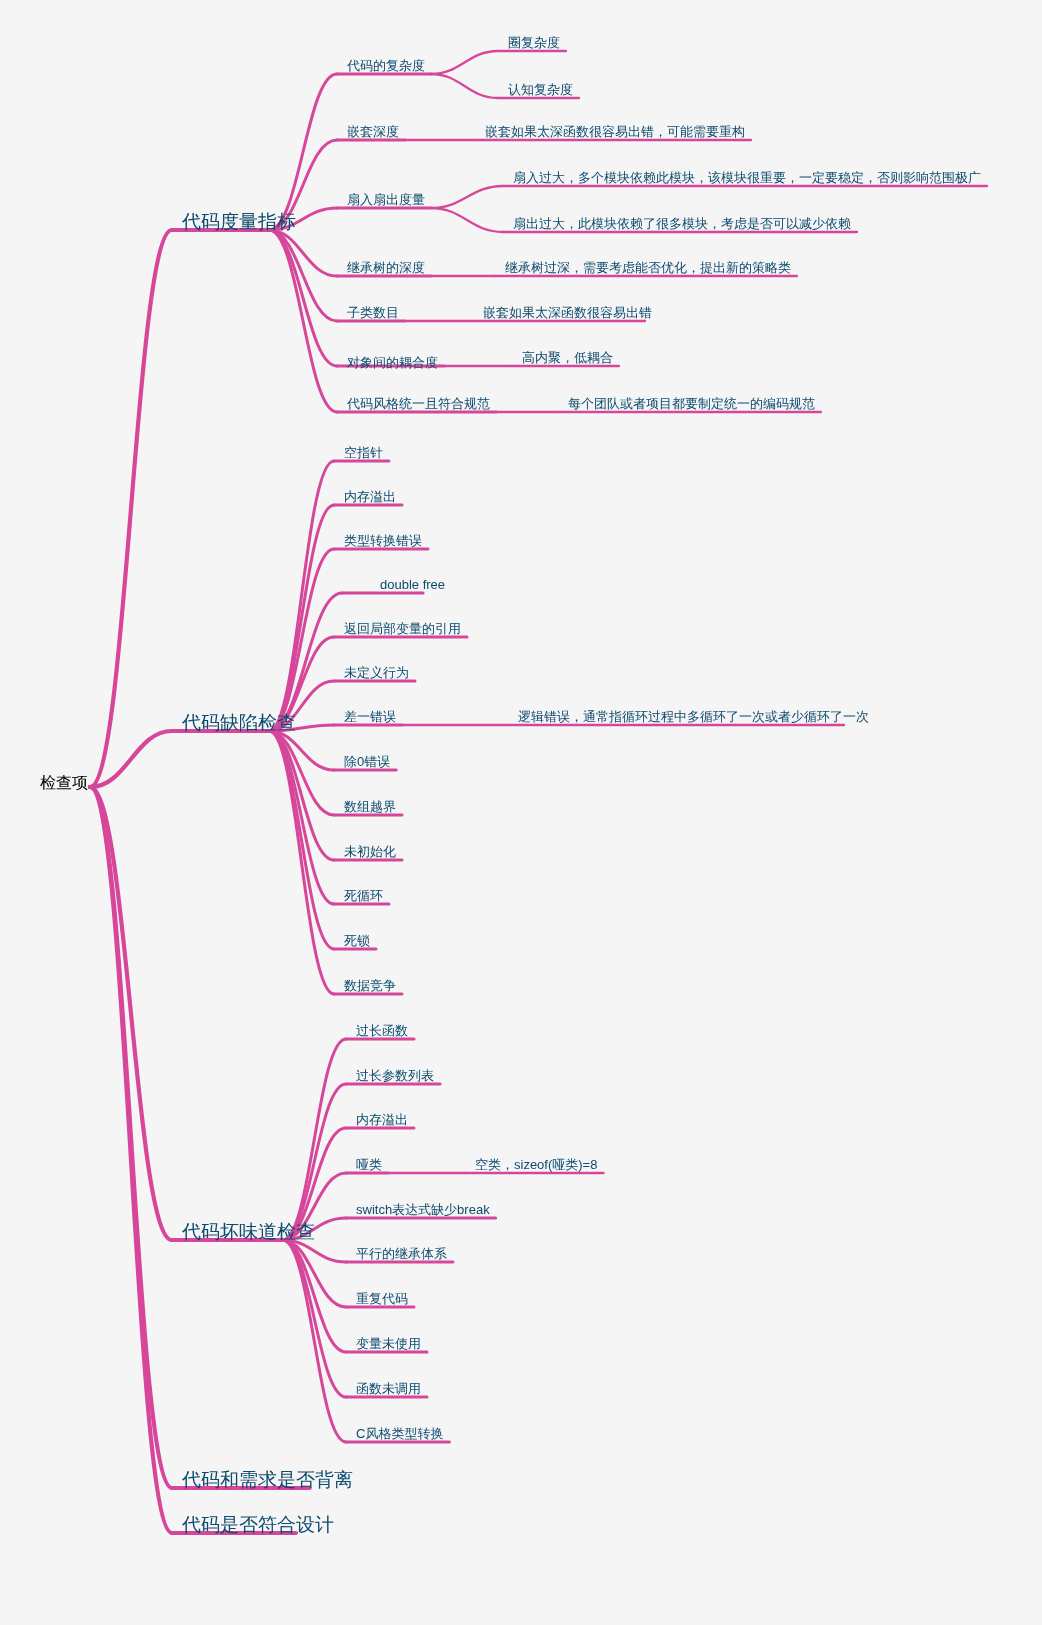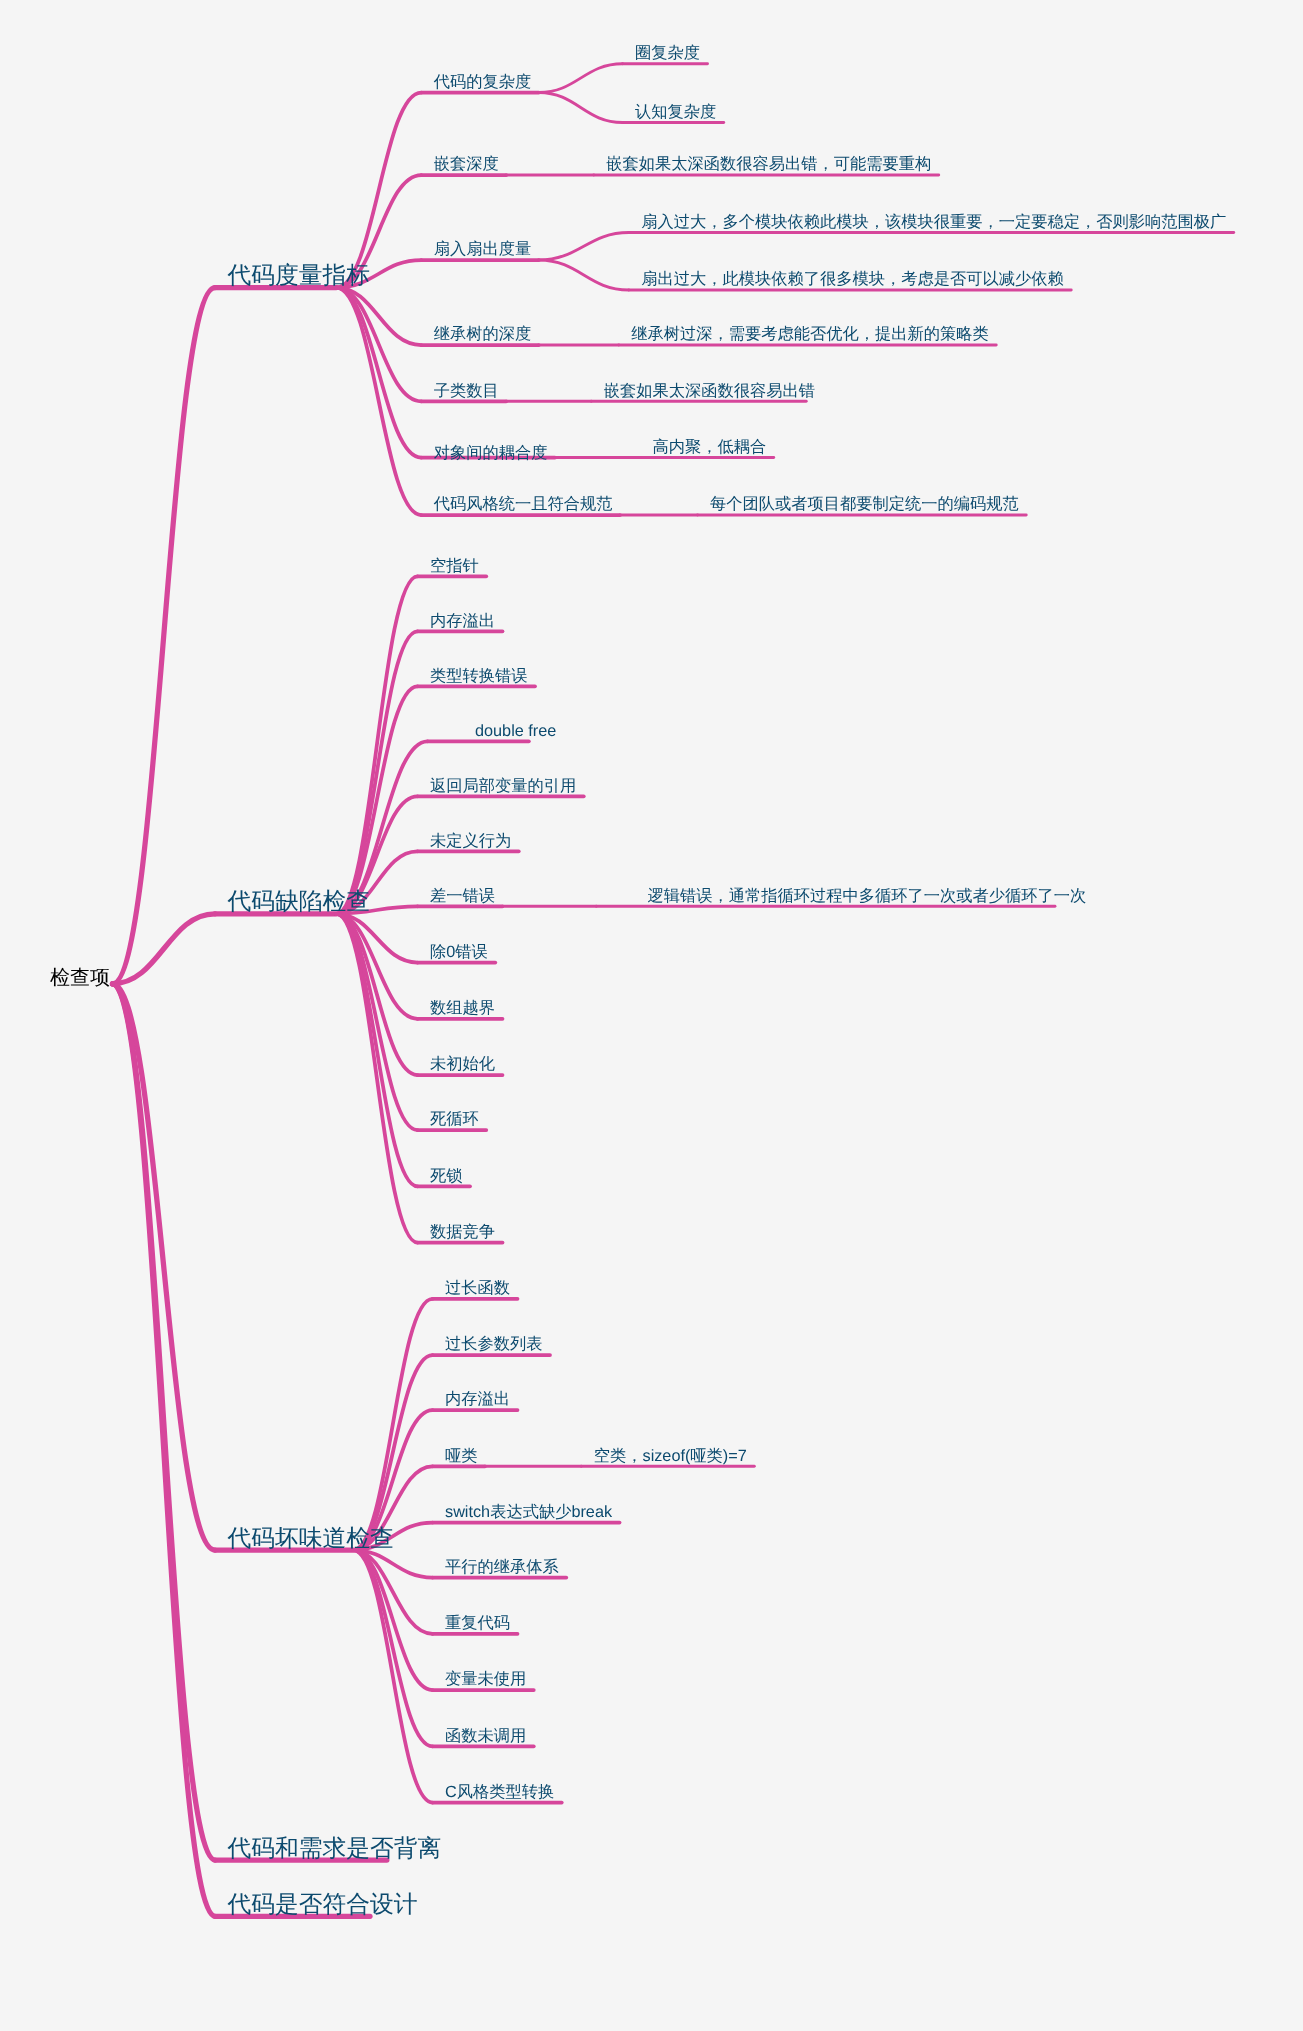--- a/index.html
+++ b/index.html
@@ -173,21 +173,21 @@
     <div class="node lvl2" style="left: 344px; top: 806px;">数组越界</div>
     <div class="node lvl2" style="left: 344px; top: 851px;">未初始化</div>
     <div class="node lvl2" style="left: 344px; top: 895px;">死循环</div>
     <div class="node lvl2" style="left: 344px; top: 940px;">死锁</div>
     <div class="node lvl2" style="left: 344px; top: 985px;">数据竞争</div>
     <div class="node lvl1" style="left: 182px; top: 1231px;">代码坏味道检查</div>
     <div class="node lvl2" style="left: 356px; top: 1030px;">过长函数</div>
     <div class="node lvl2" style="left: 356px; top: 1075px;">过长参数列表</div>
     <div class="node lvl2" style="left: 356px; top: 1119px;">内存溢出</div>
     <div class="node lvl2" style="left: 356px; top: 1164px;">哑类</div>
-    <div class="node lvl3" style="left: 475px; top: 1164px;">空类，sizeof(哑类)=7</div>
+    <div class="node lvl3" style="left: 475px; top: 1164px;">空类，sizeof(哑类)=8</div>
     <div class="node lvl2" style="left: 356px; top: 1209px;">switch表达式缺少break</div>
     <div class="node lvl2" style="left: 356px; top: 1253px;">平行的继承体系</div>
     <div class="node lvl2" style="left: 356px; top: 1298px;">重复代码</div>
     <div class="node lvl2" style="left: 356px; top: 1343px;">变量未使用</div>
     <div class="node lvl2" style="left: 356px; top: 1388px;">函数未调用</div>
     <div class="node lvl2" style="left: 356px; top: 1433px;">C风格类型转换</div>
     <div class="node lvl1" style="left: 182px; top: 1479px;">代码和需求是否背离</div>
     <div class="node lvl1" style="left: 182px; top: 1524px;">代码是否符合设计</div>
   </div>
 

